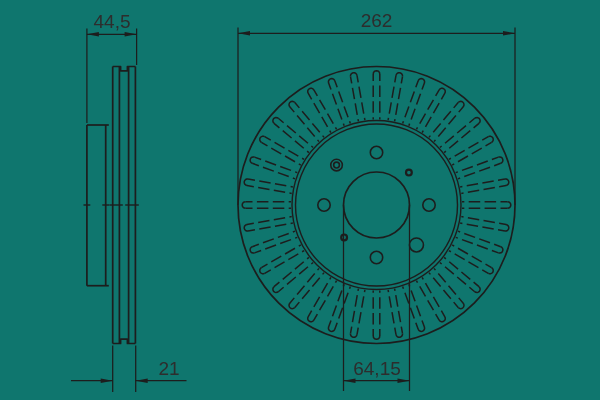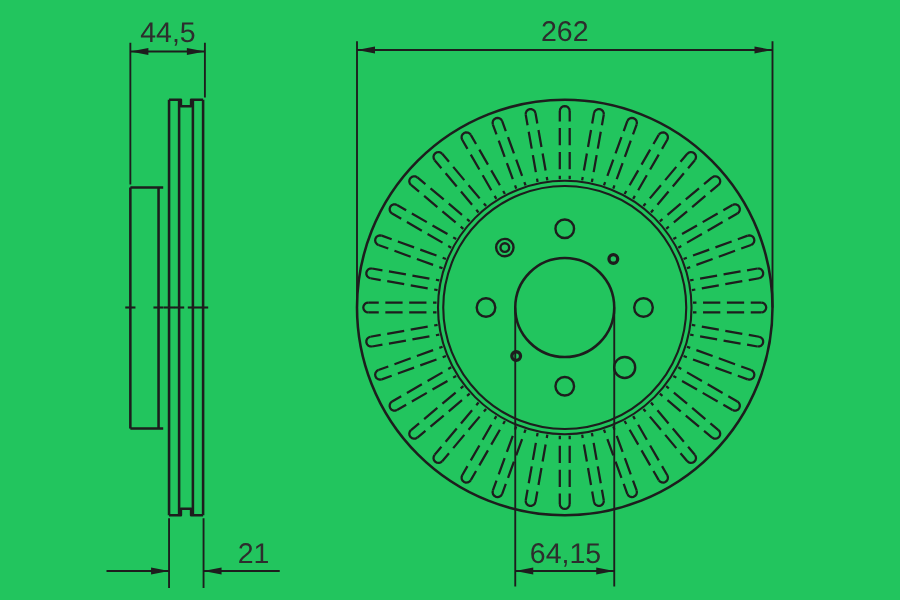--- a/index.html
+++ b/index.html
@@ -1,16 +1,16 @@
 <!DOCTYPE html>
 <html><head>
 <meta charset="utf-8">
 <style>
   html,body{margin:0;padding:0;background:#ffffff;}
-  .stage{width:600px;height:400px;background:#22c55e;overflow:hidden;position:relative;}
+  .stage{width:600px;height:400px;background:#0f766e;overflow:hidden;position:relative;}
   svg{display:block;}
   text.dim{font-family:"Liberation Sans", sans-serif;font-weight:400;}
 </style>
 </head>
 <body>
 
 <div class="stage">
   <svg id="drawing" width="600" height="400" viewBox="0 0 600 400">
     <g id="side-view">
         <path d="M 112.7 66.5 H 120.6 V 70.8 H 127.4 V 66.5 H 135.4" stroke="#1d1d1d" stroke-width="1.7" fill="none" stroke-linejoin="round"></path>

